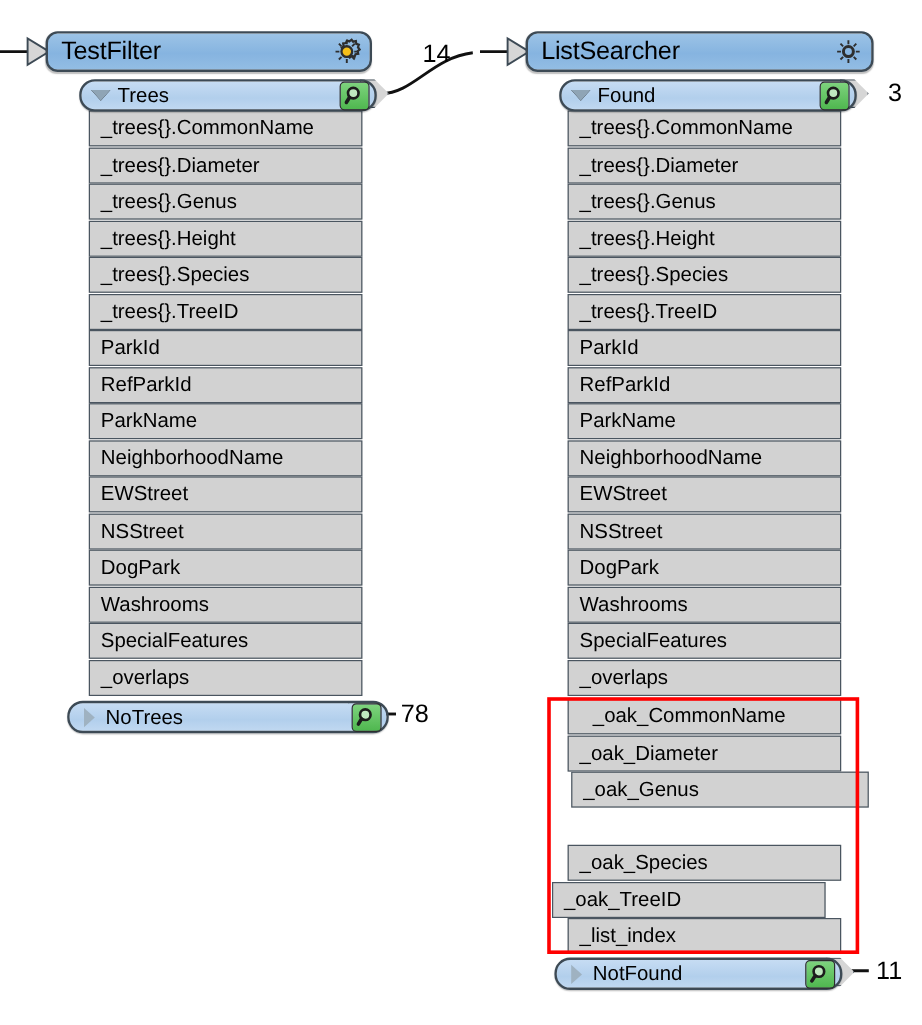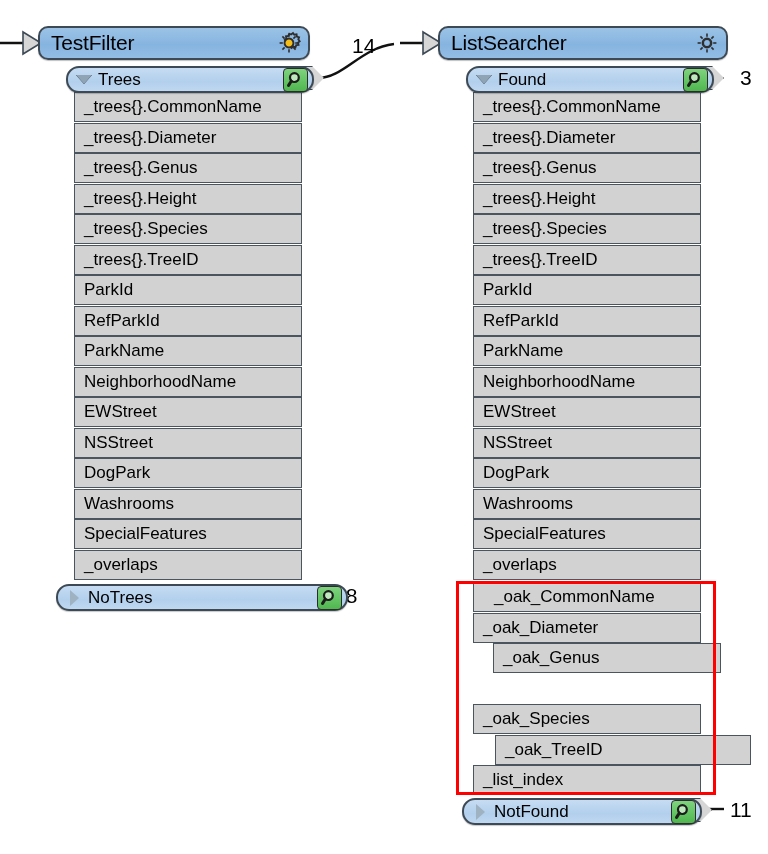--- a/index.html
+++ b/index.html
@@ -168,21 +168,21 @@
   <div class="row" style="left:74px;top:336px;width:228px;">ParkName</div>
   <div class="row" style="left:74px;top:366.5px;width:228px;">NeighborhoodName</div>
   <div class="row" style="left:74px;top:397px;width:228px;">EWStreet</div>
   <div class="row" style="left:74px;top:427.5px;width:228px;">NSStreet</div>
   <div class="row" style="left:74px;top:458px;width:228px;">DogPark</div>
   <div class="row" style="left:74px;top:488.5px;width:228px;">Washrooms</div>
   <div class="row" style="left:74px;top:519px;width:228px;">SpecialFeatures</div>
   <div class="row" style="left:74px;top:549.5px;width:228px;">_overlaps</div>
 
   <div class="nub-in" style="left:290px;top:584px;"></div>
-  <div class="port-head" style="left:56px;top:584px;width:292px;">
+  <div class="port-head" style="left:56px;top:584px;width:268px;">
     <span class="tri-wrap">
         <span class="tri tri-right"></span>
       </span>
     <span class="pl">NoTrees</span>
     <span class="mag">
       <svg width="17" height="17" viewBox="0 0 17 17">
         <circle cx="7.4" cy="6.6" r="4.4" fill="#bfe8bf" stroke="#1c1c1c" stroke-width="2.2"></circle>
         <line x1="4.2" y1="10.2" x2="1.6" y2="14.4" stroke="#1c1c1c" stroke-width="3" stroke-linecap="round"></line>
       </svg>
     </span>
@@ -247,23 +247,23 @@
   <div class="row" style="left:473px;top:336px;width:228px;">ParkName</div>
   <div class="row" style="left:473px;top:366.5px;width:228px;">NeighborhoodName</div>
   <div class="row" style="left:473px;top:397px;width:228px;">EWStreet</div>
   <div class="row" style="left:473px;top:427.5px;width:228px;">NSStreet</div>
   <div class="row" style="left:473px;top:458px;width:228px;">DogPark</div>
   <div class="row" style="left:473px;top:488.5px;width:228px;">Washrooms</div>
   <div class="row" style="left:473px;top:519px;width:228px;">SpecialFeatures</div>
   <div class="row" style="left:473px;top:549.5px;width:228px;">_overlaps</div>
   <div class="row" style="left:473px;top:582px;width:228px;padding-left:20px;">_oak_CommonName</div>
   <div class="row" style="left:473px;top:612.5px;width:228px;">_oak_Diameter</div>
-  <div class="row" style="left:493px;top:643px;width:228px;">_oak_Genus</div>
+  <div class="row" style="left:476px;top:643px;width:248px;">_oak_Genus</div>
   <div class="row" style="left:473px;top:704px;width:228px;">_oak_Species</div>
-  <div class="row" style="left:495px;top:734.5px;width:256px;">_oak_TreeID</div>
+  <div class="row" style="left:460px;top:734.5px;width:228px;">_oak_TreeID</div>
   <div class="row" style="left:473px;top:765px;width:228px;">_list_index</div>
 
   <div class="redbox" style="left:456px;top:581px;width:260px;height:214px;"></div>
 
   <div class="nub-in" style="left:688px;top:798px;"></div>
   <div class="port-head" style="left:462px;top:798px;width:240px;">
     <span class="tri-wrap">
         <span class="tri tri-right"></span>
       </span>
     <span class="pl">NotFound</span>

